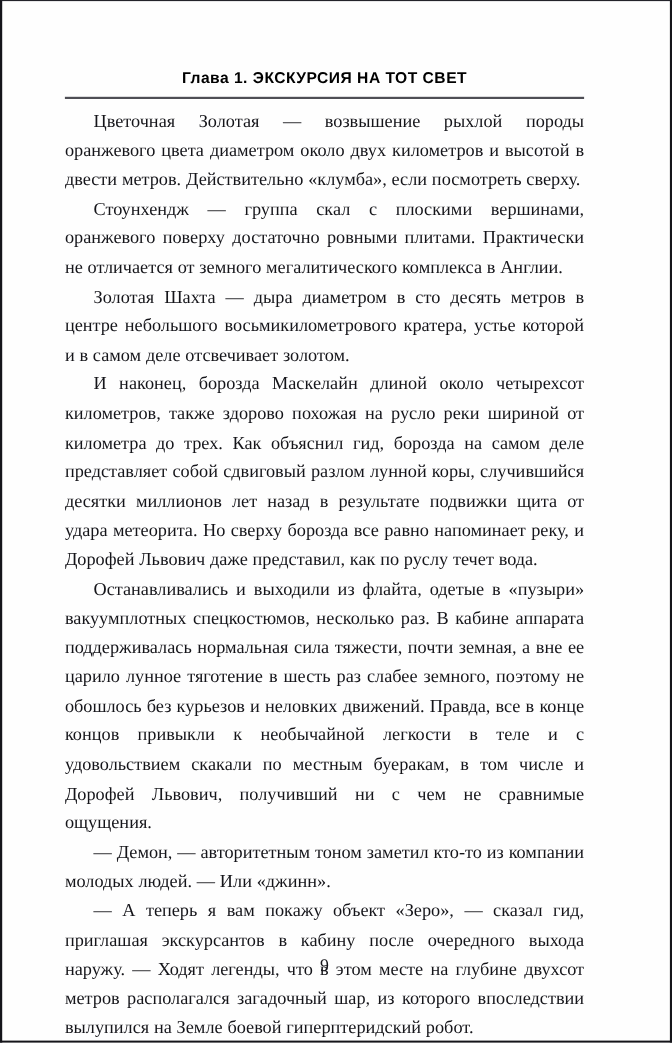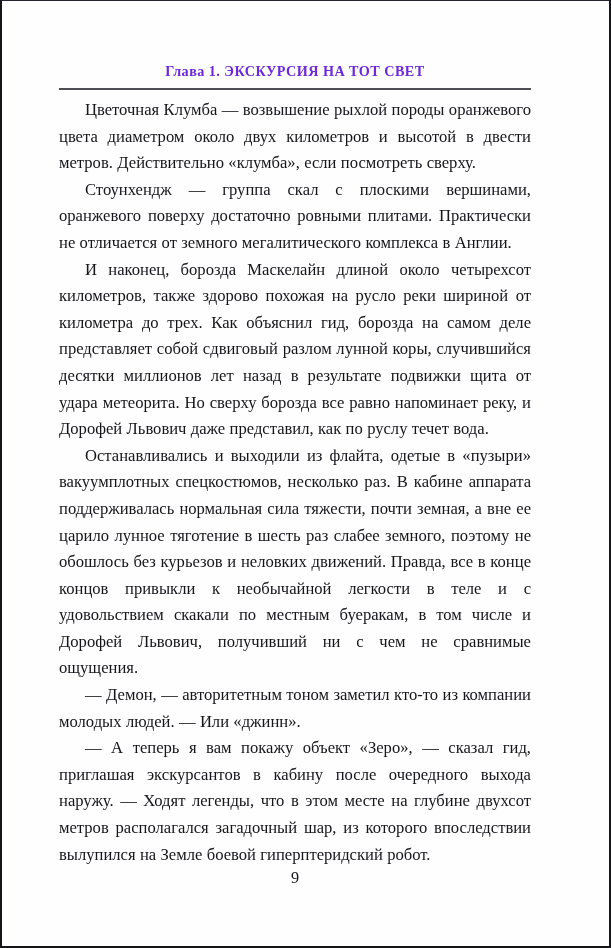--- a/index.html
+++ b/index.html
@@ -39,25 +39,25 @@
 
   
   .running-head {
     position: absolute;
     top: 61px;
     left: 0;
     width: 472px;
     text-align: center;
   }
   .running-head-text {
-    font-family: Liberation Serif, serif;
+    font-family: Liberation Sans, sans-serif;
     font-size: 14.2px;
     font-weight: 700;
     letter-spacing: 0.45px;
-    color: #6d28d9;
+    color: #000000;
     white-space: nowrap;
     display: inline-block;
   }
   .head-rule {
     position: absolute;
     top: 87px;
     left: 0;
     width: 472px;
     height: 2px;
     background: #4e4e55;
@@ -107,22 +107,23 @@
 <div class="page-sheet">
   <div class="page-inner">
 
     <div class="running-head">
       <span class="running-head-text">Глава 1. ЭКСКУРСИЯ НА ТОТ СВЕТ</span>
     </div>
 
     <div class="head-rule"></div>
 
     <div class="body-col">
-      <p class="para">Цветочная Клумба — возвышение рыхлой породы оранжевого цвета диаметром около двух километров и высотой в двести метров. Действительно «клумба», если посмотреть сверху.</p>
+      <p class="para">Цветочная Золотая — возвышение рыхлой породы оранжевого цвета диаметром около двух километров и высотой в двести метров. Действительно «клумба», если посмотреть сверху.</p>
       <p class="para">Стоунхендж — группа скал с плоскими вершинами, оранжевого поверху достаточно ровными плитами. Практически не отличается от земного мегалитического комплекса в Англии.</p>
+      <p class="para">Золотая Шахта — дыра диаметром в сто десять метров в центре небольшого восьмикилометрового кратера, устье которой и в самом деле отсвечивает золотом.</p>
       <p class="para">И наконец, борозда Маскелайн длиной около четырехсот километров, также здорово похожая на русло реки шириной от километра до трех. Как объяснил гид, борозда на самом деле представляет собой сдвиговый разлом лунной коры, случившийся десятки миллионов лет назад в результате подвижки щита от удара метеорита. Но сверху борозда все равно напоминает реку, и Дорофей Львович даже представил, как по руслу течет вода.</p>
       <p class="para">Останавливались и выходили из флайта, одетые в «пузыри» вакуумплотных спецкостюмов, несколько раз. В кабине аппарата поддерживалась нормальная сила тяжести, почти земная, а вне ее царило лунное тяготение в шесть раз слабее земного, поэтому не обошлось без курьезов и неловких движений. Правда, все в конце концов привыкли к необычайной легкости в теле и с удовольствием скакали по местным буеракам, в том числе и Дорофей Львович, получивший ни с чем не сравнимые ощущения.</p>
       <p class="para dialogue">— Демон, — авторитетным тоном заметил кто-то из компании молодых людей. — Или «джинн».</p>
       <p class="para dialogue">— А теперь я вам покажу объект «Зеро», — сказал гид, приглашая экскурсантов в кабину после очередного выхода наружу. — Ходят легенды, что в этом месте на глубине двухсот метров располагался загадочный шар, из которого впоследствии вылупился на Земле боевой гиперптеридский робот.</p>
 
     </div>
 
     <div class="folio">
       <span class="folio-num">9</span>
     </div>

